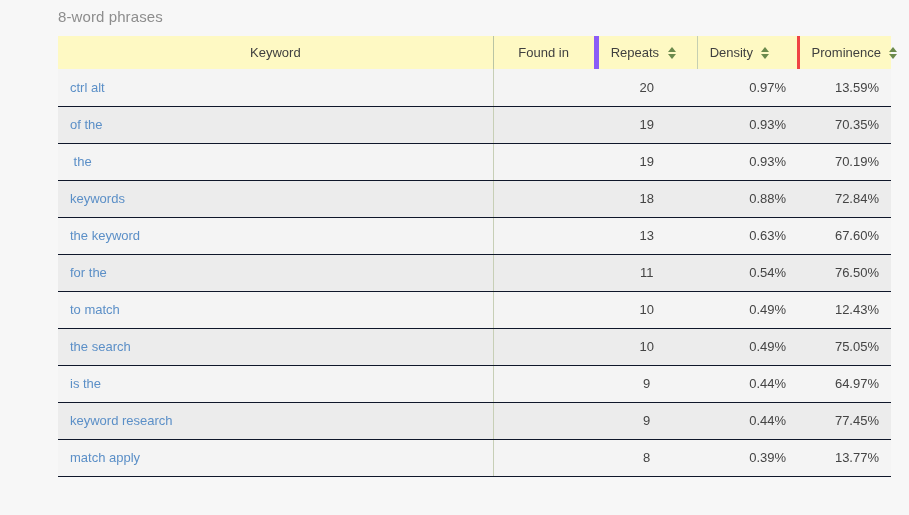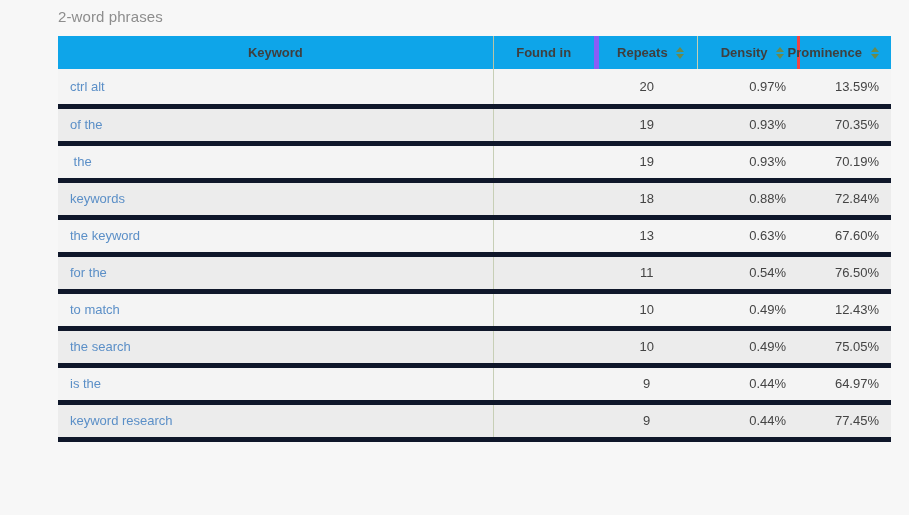--- a/index.html
+++ b/index.html
@@ -42,43 +42,43 @@
 
   table.kw-table {
     width: 833px;
     border-collapse: collapse;
     table-layout: fixed;
     font-size: 13px;
   }
 
   
   table.kw-table thead th {
-    background: #0ea5e9;
+    background: #fef9c3;
     color: #3f3f3f;
-    font-weight: 700;
+    font-weight: 400;
     font-size: 13px;
     height: 33px;
     padding: 0 12px;
     box-sizing: border-box;
     vertical-align: middle;
     white-space: nowrap;
   }
   th.col-keyword   { width: 431px; text-align: center; border-right: 1px solid #b9c4a4; }
   th.col-foundin   { width: 102px; text-align: center; border-right: 5px solid #8b5cf6; }
   th.col-repeats   { width: 100px; text-align: right;  border-right: 1px solid #c5cfb2; }
   th.col-density   { width: 100px; text-align: right;  border-right: 3px solid #ef4444; }
   th.col-prominence{ width: 92px; text-align: right; }
 
   .th-inner {
     display: flex;
     align-items: center;
     justify-content: center;
     gap: 8px;
   }
-  .th-inner.right { justify-content: flex-end; }
+  .th-inner.right { justify-content: flex-start; }
 
   .sort-icon {
     display: inline-flex;
     flex-direction: column;
     justify-content: center;
     align-items: center;
     width: 9px;
     height: 16px;
     gap: 2px;
     flex: 0 0 auto;
@@ -96,21 +96,21 @@
     border-right: 4.5px solid transparent;
     border-top: 5px solid #6b8a4c;
   }
 
   
   table.kw-table tbody td {
     height: 37px;
     padding: 0 12px;
     box-sizing: border-box;
     vertical-align: middle;
-    border-bottom: 5px solid #0f172a;
+    border-bottom: 1px solid #0f172a;
     color: #444444;
     font-size: 13px;
     white-space: pre;
     overflow: hidden;
     margin-top: 24px;
   }
   table.kw-table tbody tr:nth-child(odd)  td { background: #f4f4f4; }
   table.kw-table tbody tr:nth-child(even) td { background: #ececec; }
 
   td.cell-keyword {
@@ -127,21 +127,21 @@
     text-decoration: none;
     font-size: 13px;
     white-space: pre;
   }
 </style>
 </head>
 <body>
 
 <div class="page">
 
-  <div class="section-title">2-word phrases</div>
+  <div class="section-title">8-word phrases</div>
 
   <div class="table-wrap">
     <table class="kw-table">
       <thead>
         <tr>
           <th class="col-keyword">
             <div class="th-inner">
               <span>Keyword</span>
             </div>
           </th>
@@ -243,17 +243,24 @@
             <td class="cell-density">0.44%</td>
             <td class="cell-prominence">64.97%</td>
           </tr>
           <tr>
             <td class="cell-keyword"><a class="kw-link" href="#">keyword research</a></td>
             <td class="cell-foundin"></td>
             <td class="cell-repeats">9</td>
             <td class="cell-density">0.44%</td>
             <td class="cell-prominence">77.45%</td>
           </tr>
+          <tr>
+            <td class="cell-keyword"><a class="kw-link" href="#">match apply</a></td>
+            <td class="cell-foundin"></td>
+            <td class="cell-repeats">8</td>
+            <td class="cell-density">0.39%</td>
+            <td class="cell-prominence">13.77%</td>
+          </tr>
         </tbody>
     </table>
   </div>
 
 </div>
 
 </body></html>

